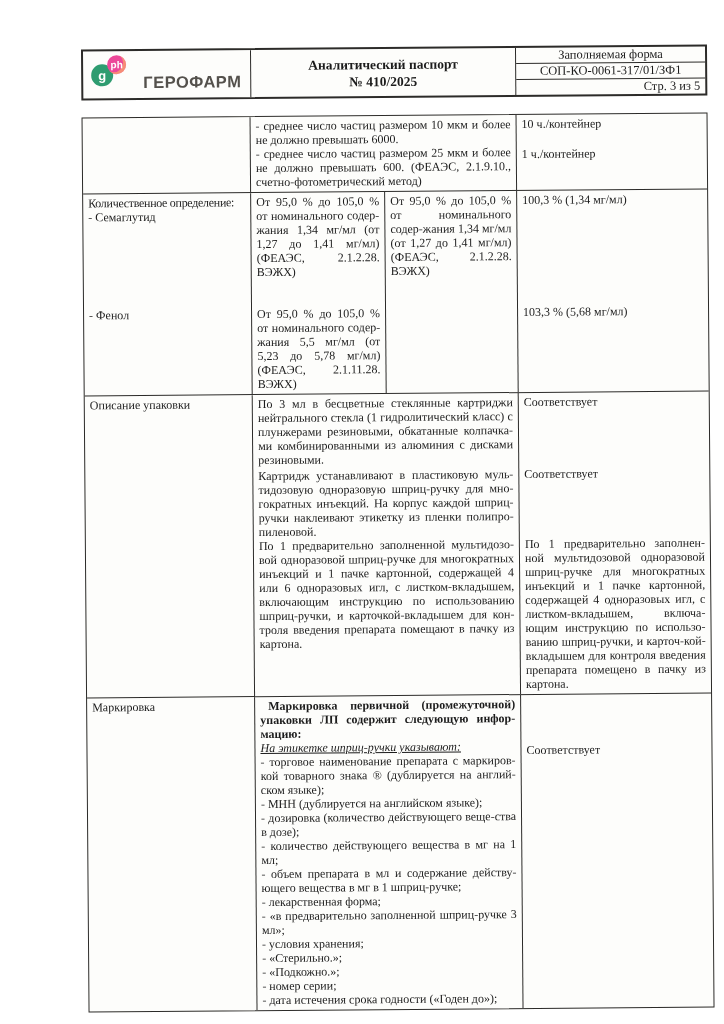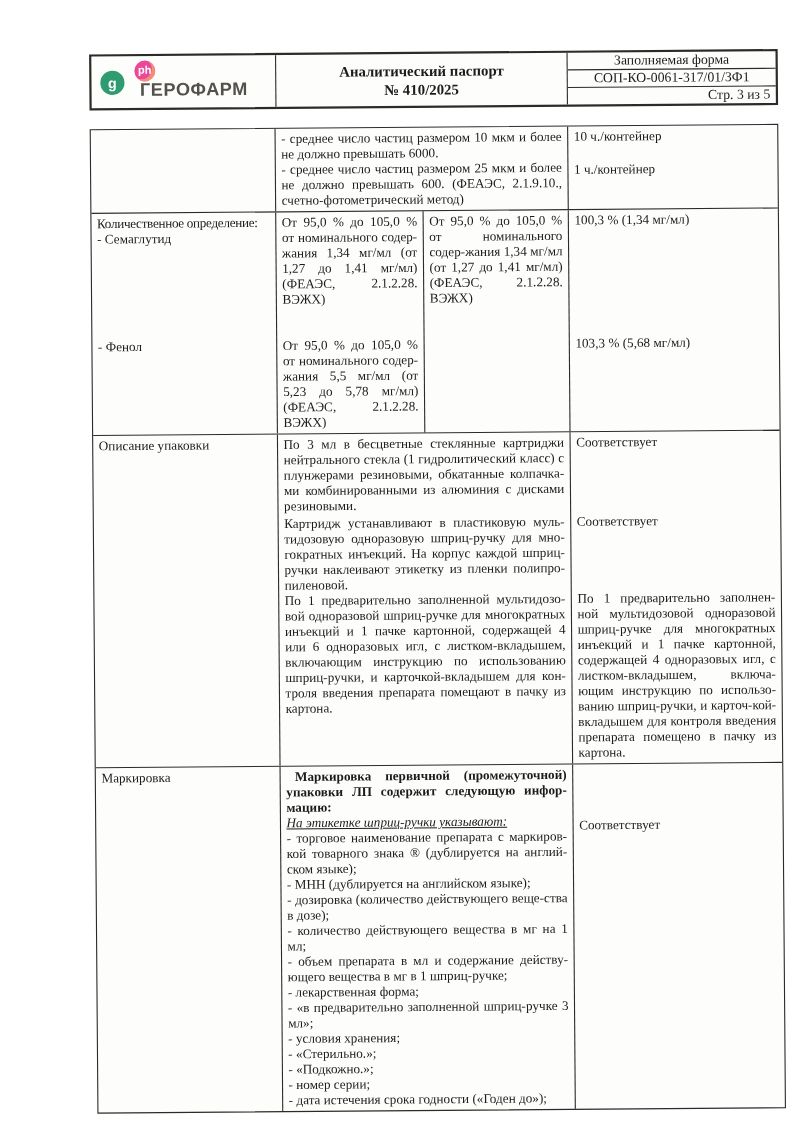--- a/index.html
+++ b/index.html
@@ -25,26 +25,26 @@
     width:168px; border-right:1.5px solid #2c2b29;
     display:flex; align-items:flex-end; padding:4px 6px 5px 8px;
   }
   .logo-mark{position:relative;width:36px;height:38px;flex:0 0 auto;}
   .logo-circle{
     position:absolute;border-radius:50%;color:#ffffff;
     font-family:"Liberation Sans","DejaVu Sans",sans-serif;
     display:flex;align-items:center;justify-content:center;font-weight:bold;
   }
   .logo-g{left:0;top:9px;width:22px;height:22px;background:#2e9c70;font-size:13px;}
-  .logo-ph{left:31px;top:0;width:19px;height:19px;background:#ec4899;font-size:10px;
+  .logo-ph{left:16px;top:0;width:19px;height:19px;background:#ec4899;font-size:10px;
     box-shadow:inset -3px -2px 0 rgba(255,196,90,.55);}
   .logo-word{
     font-family:"Liberation Sans","DejaVu Sans",sans-serif;
     font-weight:bold;font-size:16.5px;letter-spacing:.5px;color:#54514c;
-    margin-left:0;margin-bottom:1px;
+    margin-left:16px;margin-bottom:1px;
   }
   .title-cell{
     width:265px;border-right:1.5px solid #2c2b29;text-align:center;
     font-weight:bold;font-size:13.5px;line-height:17px;padding-top:7px;
   }
   .meta-cell{flex:1;display:flex;flex-direction:column;font-size:12.5px;}
   .meta-row{
     flex:1;display:flex;align-items:center;justify-content:center;
     border-bottom:1px solid #2c2b29;padding:0 4px;line-height:15px;
   }
@@ -119,21 +119,21 @@
     <div class="trow rowB">
       <div class="cell c1">
         <div class="slot1">
           <div class="tight">Количественное определение:</div>
           <div>- Семаглутид</div>
         </div>
         <div>- Фенол</div>
       </div>
       <div class="cell c2 justify">
         <div class="slot1">От 95,0 % до 105,0 % от номинального содер-жания 1,34 мг/мл (от 1,27 до 1,41 мг/мл) (ФЕАЭС, 2.1.2.28. ВЭЖХ)</div>
-        <div>От 95,0 % до 105,0 % от номинального содер-жания 5,5 мг/мл (от 5,23 до 5,78 мг/мл) (ФЕАЭС, 2.1.2.28. ВЭЖХ)</div>
+        <div>От 95,0 % до 105,0 % от номинального содер-жания 5,5 мг/мл (от 5,23 до 5,78 мг/мл) (ФЕАЭС, 2.1.11.28. ВЭЖХ)</div>
       </div>
       <div class="cell c3 justify">
         <div class="slot1">От 95,0 % до 105,0 % от номинального содер-жания 1,34 мг/мл (от 1,27 до 1,41 мг/мл) (ФЕАЭС, 2.1.2.28. ВЭЖХ)</div>
       </div>
       <div class="cell c4">
         <div class="slot1">100,3 % (1,34 мг/мл)</div>
         <div>103,3 % (5,68 мг/мл)</div>
       </div>
     </div>
 

